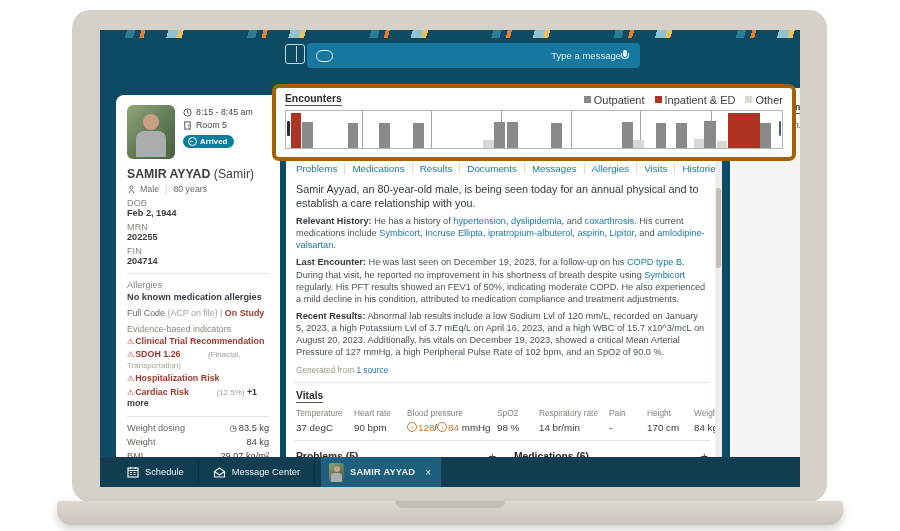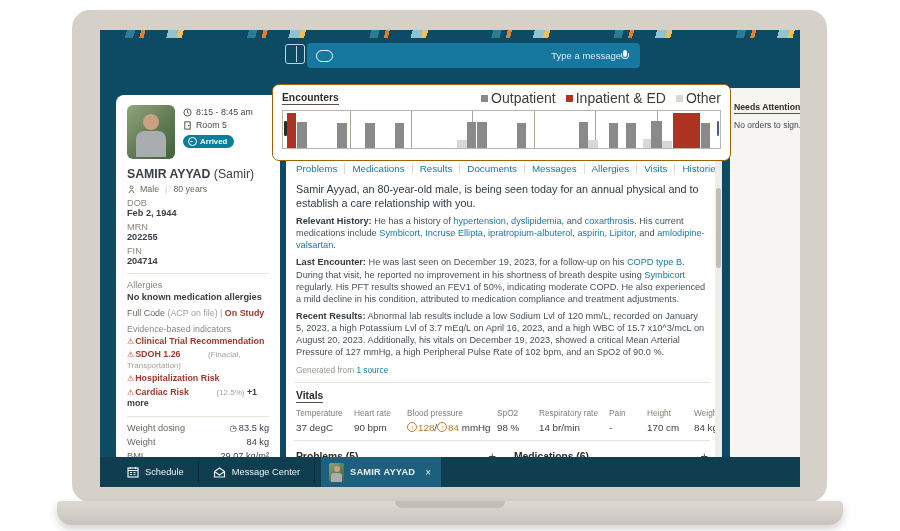--- a/index.html
+++ b/index.html
@@ -92,24 +92,24 @@
   .bp-ic:before{content:"↑";}
   .bp-num{color:#c0761f;}
 
   .two-col{display:flex;gap:14px;margin-top:4px;}
   .col-problems{width:204px;flex:none;}
   .col-meds{flex:1;min-width:0;}
   .col-head{display:flex;justify-content:space-between;align-items:center;margin-top:6px;}
   .add-btn{font-size:13px;color:#3c434a;line-height:10px;cursor:pointer;padding:0 2px;}
 
   
-  .enc-overlay{position:absolute;left:172px;top:54px;width:459px;height:77px;background:#fff;border:1px solid #a16207;border-radius:7px;box-sizing:border-box;padding:5px 9px 1px;z-index:5;}
+  .enc-overlay{position:absolute;left:172px;top:54px;width:524px;height:77px;background:#fff;border:4px solid #a16207;border-radius:7px;box-sizing:border-box;padding:5px 9px 1px;z-index:5;}
   .enc-head{display:flex;justify-content:space-between;align-items:center;}
   .enc-title{display:inline-block;font-size:10.3px;font-weight:bold;color:#2f2c28;border-bottom:1px solid #55524c;padding-bottom:1px;}
-  .legend{display:flex;align-items:flex-end;gap:10px;font-size:14px;color:#3f3c37;}
+  .legend{display:flex;align-items:flex-end;gap:10px;font-size:11px;color:#3f3c37;}
   .legend .item{display:flex;align-items:center;gap:3px;}
   .legend .sq{width:7px;height:7px;display:inline-block;}
   .chart{position:relative;margin-top:4px;height:37px;border:1px solid #b9b6b0;background:#fff;overflow:hidden;}
   .gl{position:absolute;top:0;bottom:0;width:1px;background:#a8a59e;}
   .bar{position:absolute;bottom:0;}
   .chart-years{position:relative;height:10px;margin-top:1px;}
   .chart-years span{position:absolute;transform:translateX(-50%);font-size:7.5px;color:#5a574f;}
   .scroll-handle-left{position:absolute;left:1px;top:10px;width:2.5px;height:15px;background:#2c2c2c;border-radius:1px;}
   .scroll-handle-right{position:absolute;right:1px;top:10px;width:2.5px;height:15px;background:#4a5a8a;border-radius:1px;}
 

